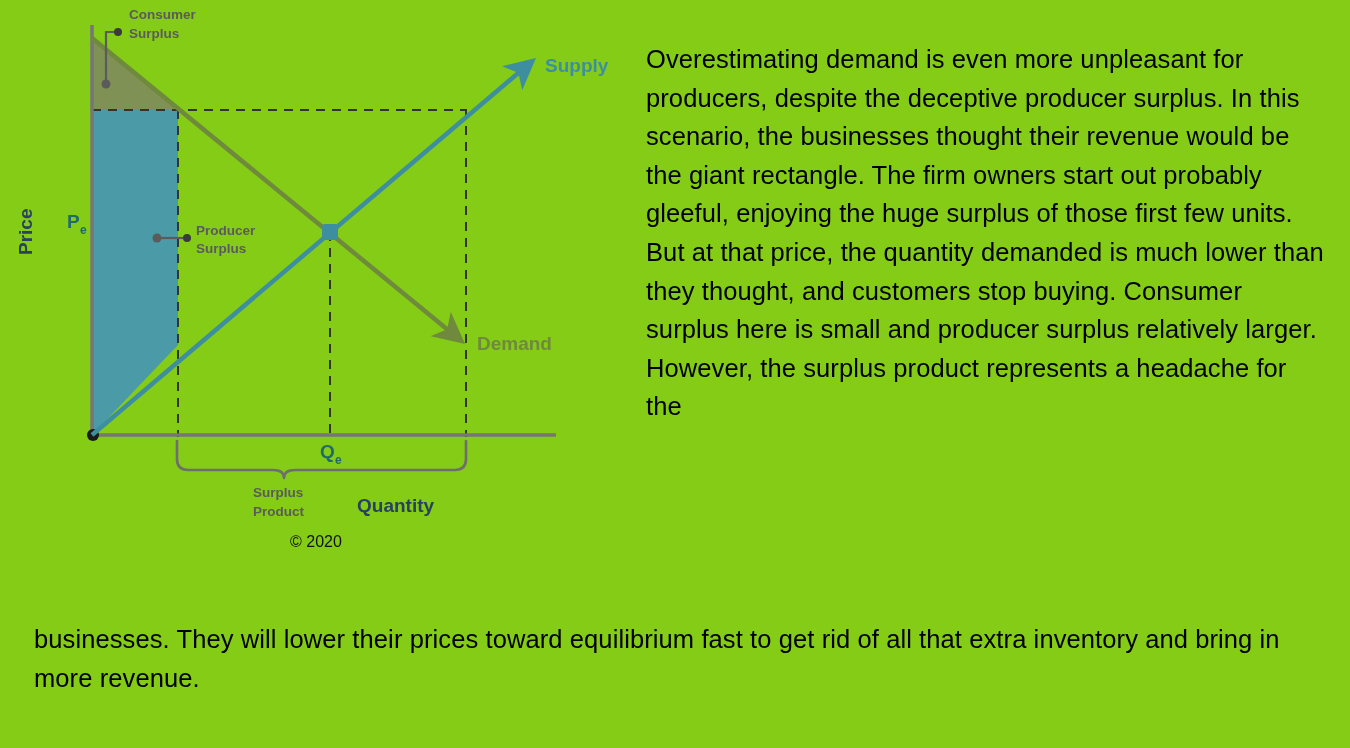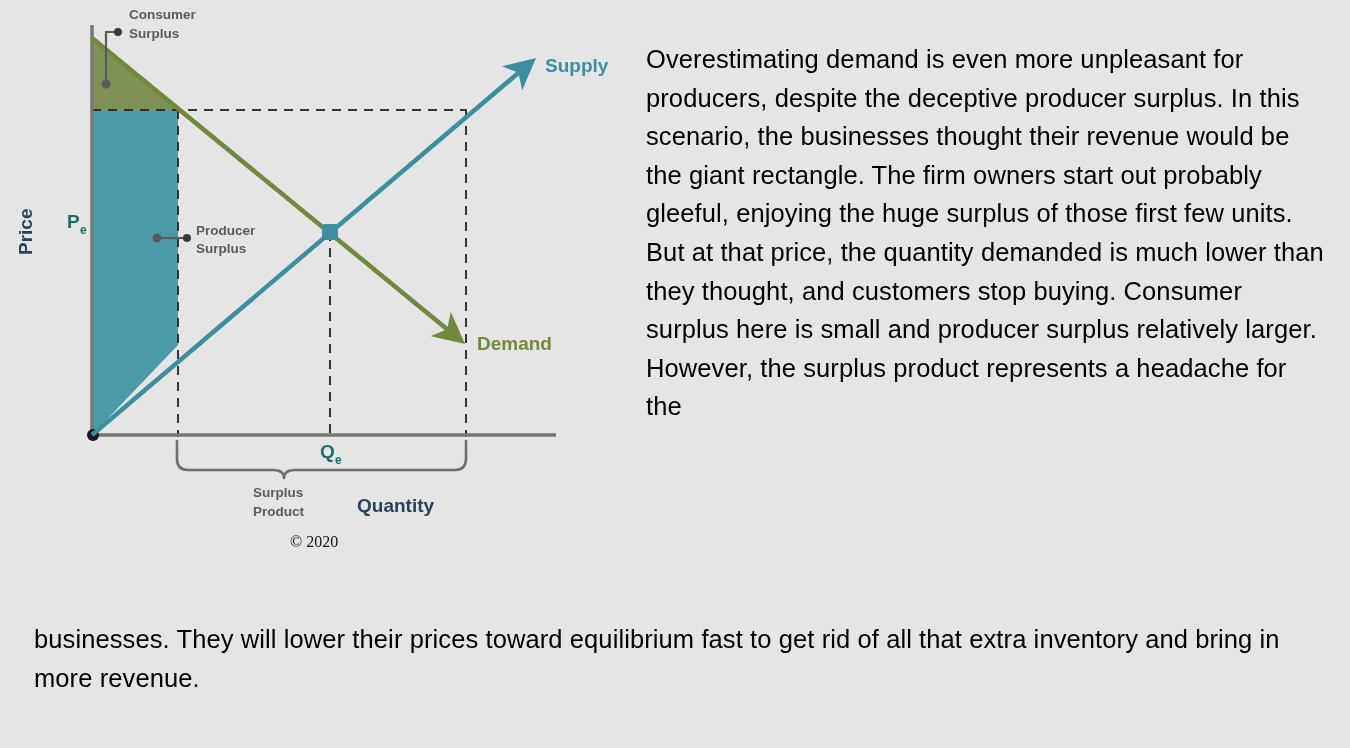--- a/index.html
+++ b/index.html
@@ -11,21 +11,21 @@
     width: 1350px;
     height: 748px;
     font-family: "Liberation Sans", sans-serif;
     color: #000000;
     overflow: hidden;
   }
   #page {
     position: relative;
     width: 1350px;
     height: 748px;
-    background: #e5e5e5;
+    background: #84cc16;
   }
   
   #figure {
     position: absolute;
     left: 0;
     top: 0;
     width: 640px;
     height: 580px;
   }
   #figure svg {
@@ -51,21 +51,21 @@
     line-height: 38.6px;
     color: #000000;
     letter-spacing: 0.1px;
   }
   .copyright {
     position: absolute;
     left: 290px;
     top: 533px;
     font-size: 16px;
     color: #111111;
-    font-family: Liberation Serif, serif;
+    font-family: Liberation Sans, sans-serif;
   }
   
   .lbl-axis {
     font-family: "Liberation Sans", sans-serif;
     font-weight: bold;
     font-size: 19px;
     fill: #28415f;
   }
   .lbl-eq {
     font-family: "Liberation Sans", sans-serif;

